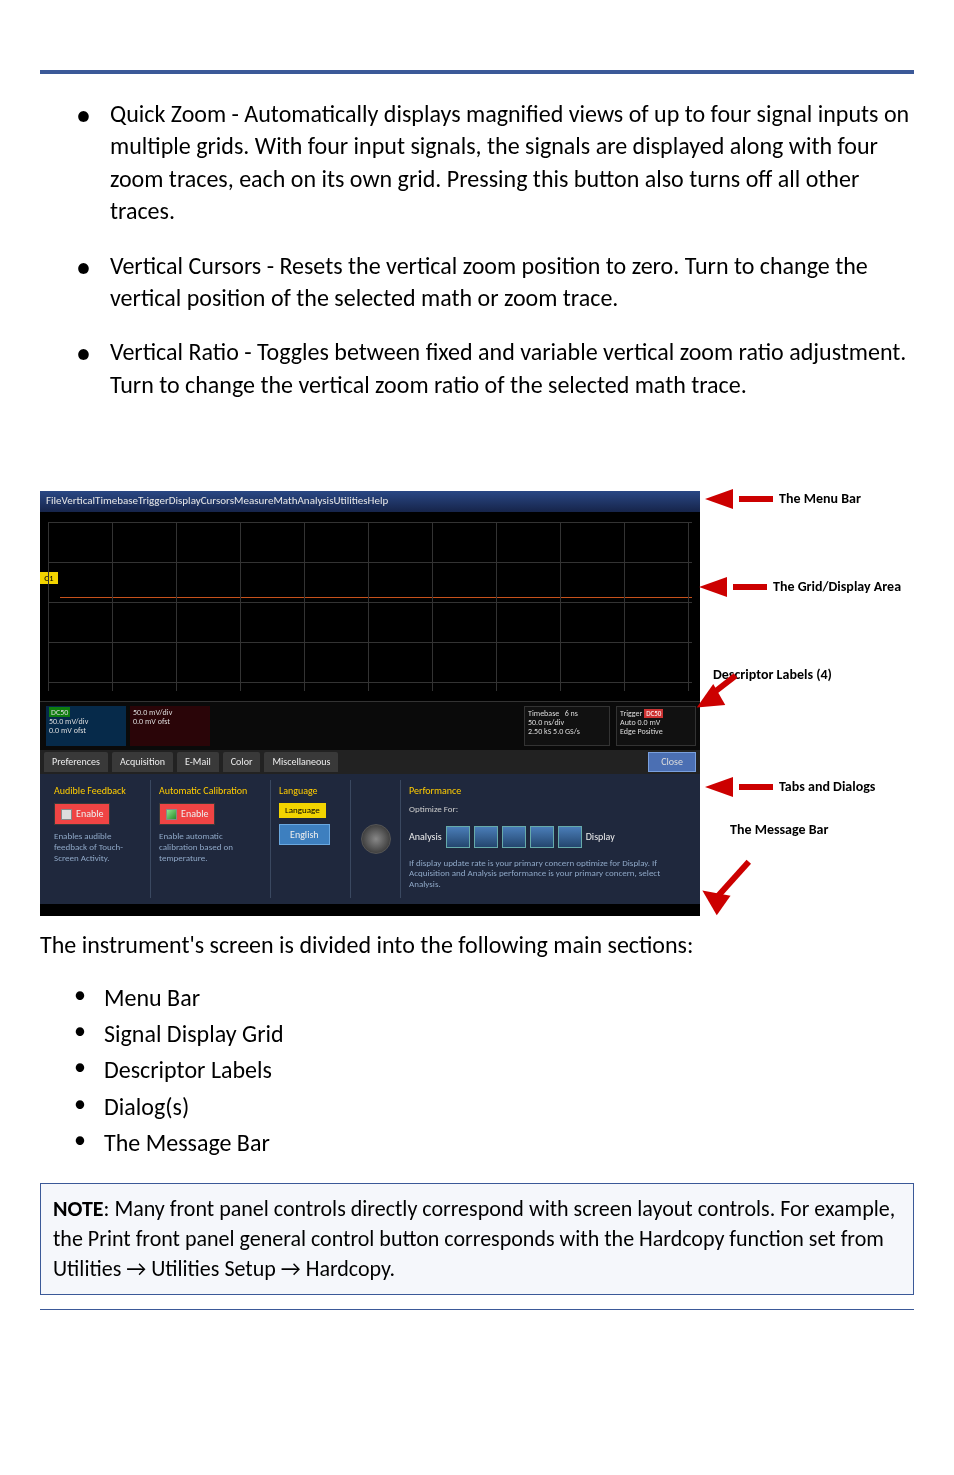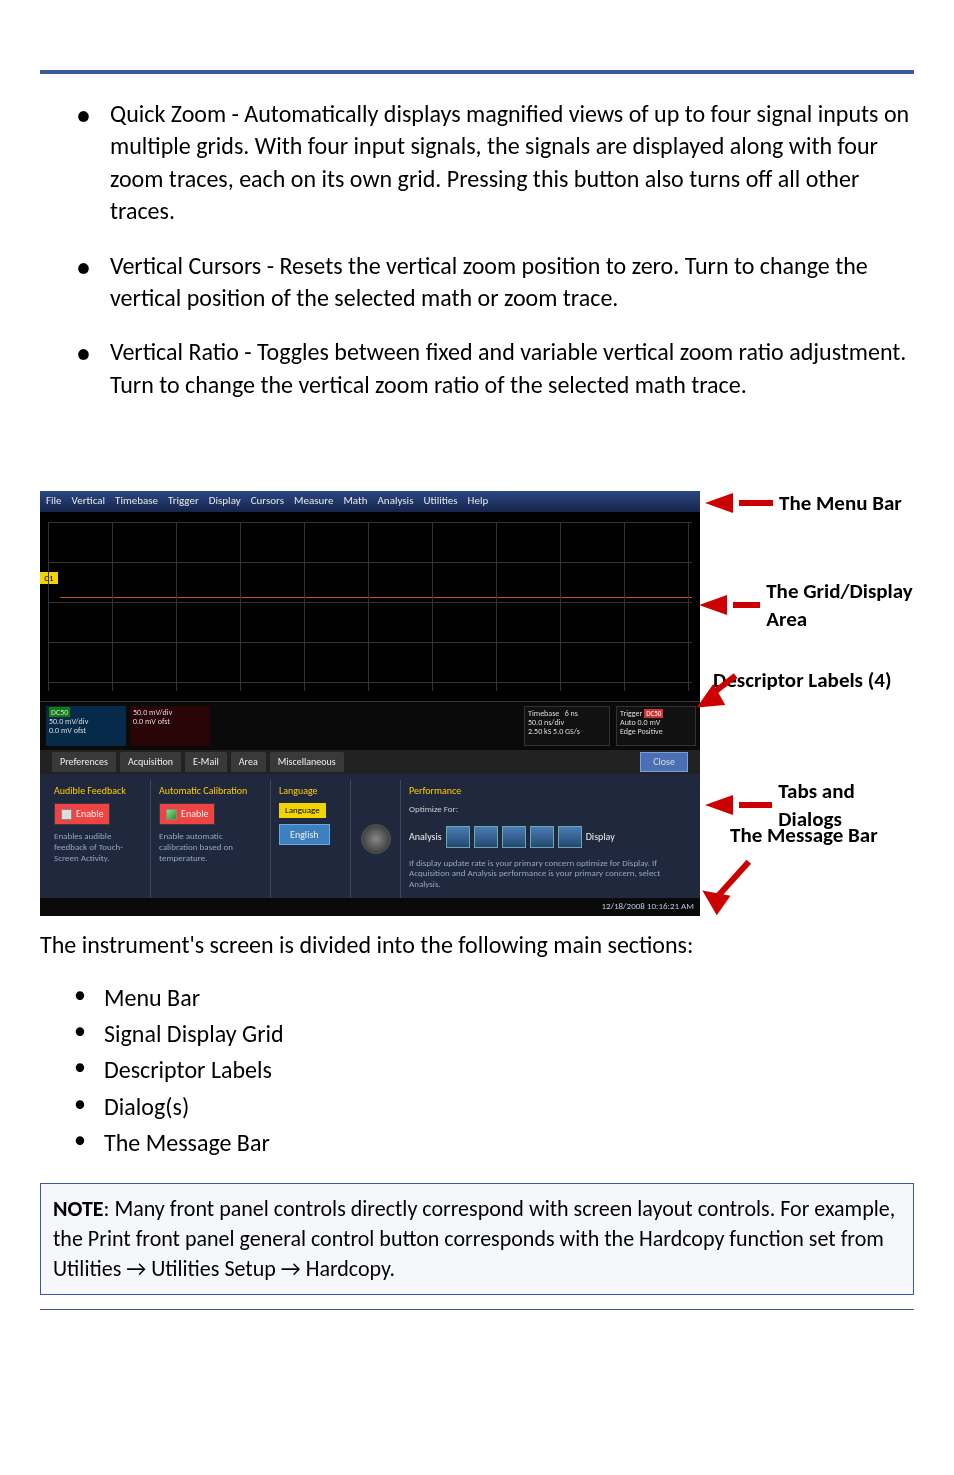--- a/index.html
+++ b/index.html
@@ -45,21 +45,21 @@
       position: absolute;
       left: 0; top: 0;
       width: 660px;
       height: 425px;
       background: #000;
       font-size: 10px;
       color: #ddd;
     }
     .menubar {
       display: flex;
-      gap: 10px;
+      gap: 0;
       background: #1a2c5a;
       background: linear-gradient(#2a4885, #16244a);
       padding: 3px 6px;
       color: #e6e6e6;
       font-size: 11px;
     }
     .menubar span { white-space: nowrap; }
     .grid-area {
       height: 190px;
       position: relative;
@@ -105,21 +105,21 @@
     .desc.ch1 .tag { background: #0f7d0f; padding: 0 2px; }
     .desc.ch2 { left: 90px; background: #2a0508; }
     .desc.tb  { right: 90px; width: 86px; background: #111; border: 1px solid #333; }
     .desc.trg { right: 4px; width: 80px; background: #111; border: 1px solid #333; }
     .desc.trg .tag { background: #c33; color:#fff; padding: 0 2px; font-size:7px; }
     .tabs-row {
       display: flex;
       align-items: center;
       background: #222;
       height: 24px;
-      padding: 0 12px;
+      padding: 0 4px;
       gap: 4px;
       font-size: 10px;
     }
     .tab {
       background: #393939;
       padding: 3px 8px;
       color: #eee;
       border-radius: 2px 2px 0 0;
     }
     .tabs-row .close {
@@ -189,21 +189,21 @@
       display: flex; justify-content: flex-end;
       color: #b8c7e0; font-size: 9px; padding: 2px 6px;
     }
     
     .anno {
       position: absolute;
       display: flex;
       align-items: center;
       gap: 6px;
       font-weight: 700;
-      font-size: 21px;
+      font-size: 14px;
       color: #000;
     }
     .anno .arrow-l {
       width: 0; height: 0;
       border-right: 28px solid #cc0000;
       border-top: 10px solid transparent;
       border-bottom: 10px solid transparent;
     }
     .anno .stem {
       width: 34px; height: 6px; background: #cc0000;
@@ -295,21 +295,21 @@
       <div class="desc trg">
         <span>Trigger</span> <span class="tag">DC50</span><br>
         <span>Auto   0.0 mV</span><br>
         <span>Edge   Positive</span>
       </div>
     </div>
     <div class="tabs-row">
       <span class="tab">Preferences</span>
       <span class="tab">Acquisition</span>
       <span class="tab">E-Mail</span>
-      <span class="tab">Area</span>
+      <span class="tab">Color</span>
       <span class="tab">Miscellaneous</span>
       <span class="close">Close</span>
     </div>
     <div class="dialog-row">
       <div class="dcol" style="width:105px">
         <span class="hdr">Audible Feedback</span>
         <span class="cb">
             <span class="cbicon"></span>
             <span>Enable</span>
           </span>
@@ -339,23 +339,20 @@
           <span class="sbtn"></span>
           <span class="sbtn"></span>
           <span class="sbtn"></span>
           <span class="sbtn"></span>
           <span class="sbtn"></span>
           <span>Display</span>
         </div>
         <span class="desc-txt">If display update rate is your primary concern optimize for Display. If Acquisition and Analysis performance is your primary concern, select Analysis.</span>
       </div>
     </div>
-    <div class="msg-bar">
-      <span>12/18/2008 10:16:21 AM</span>
-    </div>
   </div>
 
   <div class="anno" style="left:665px; top:-2px;">
     <span class="arrow-l"></span>
       <span class="stem"></span>
     <span>The Menu Bar</span>
   </div>
   <div class="anno" style="left:659px; top:86px;">
     <span class="arrow-l"></span>
       <span class="stem"></span>

